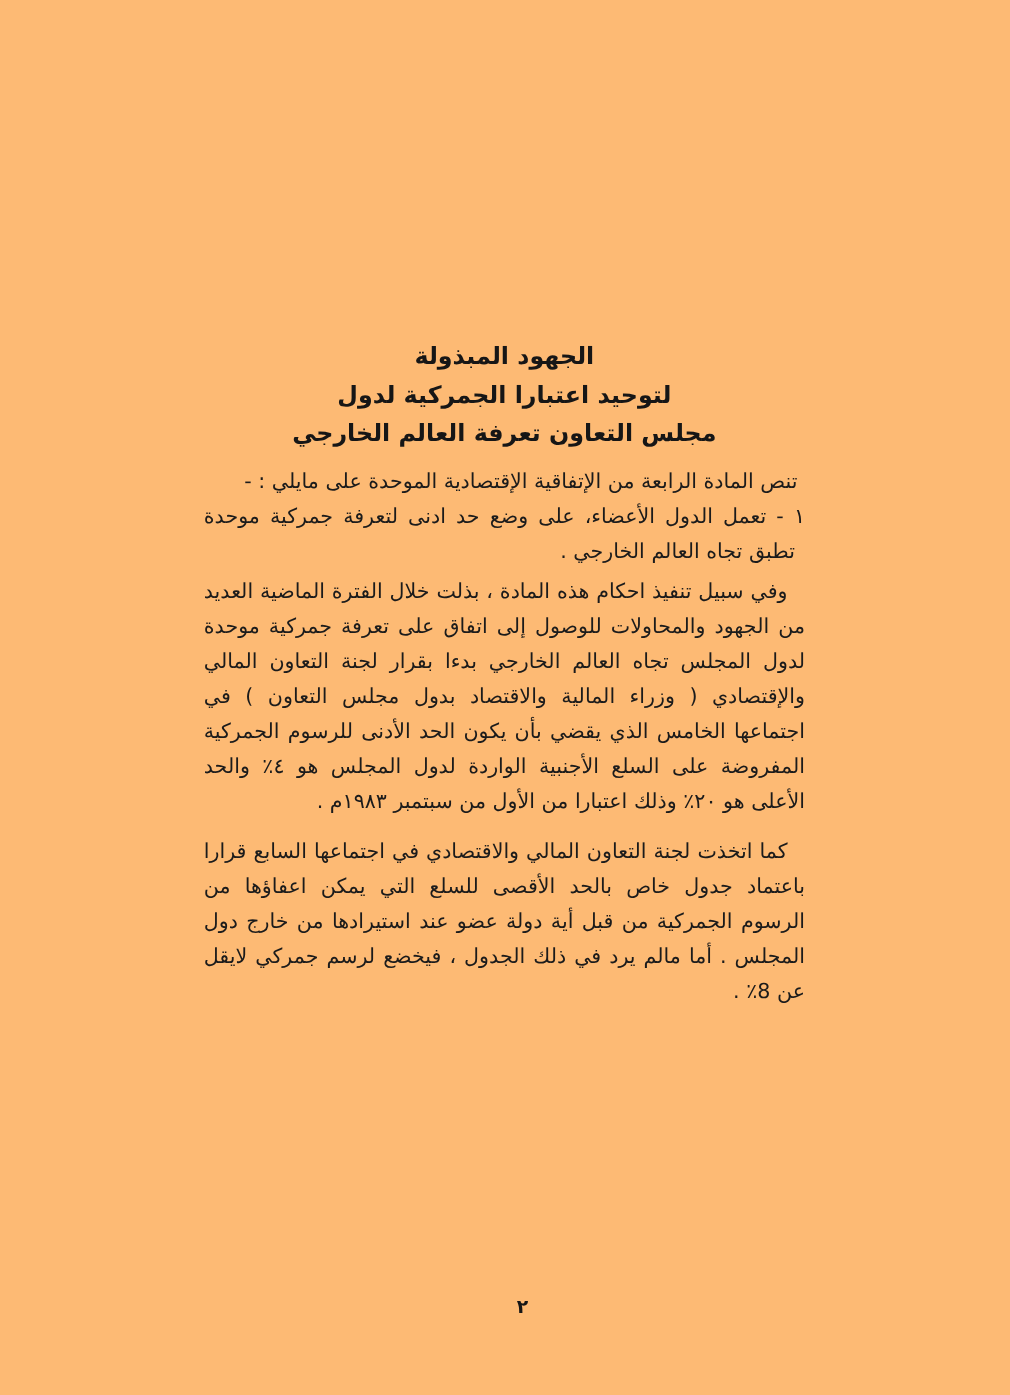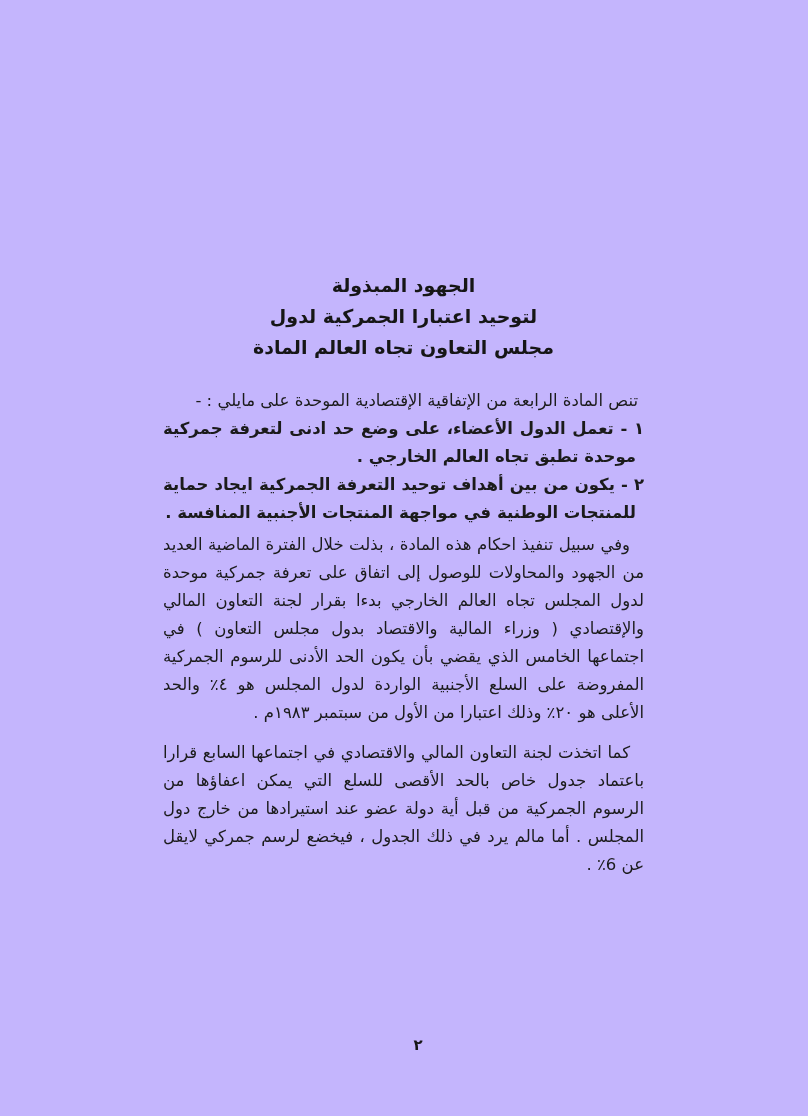--- a/index.html
+++ b/index.html
@@ -8,54 +8,53 @@
     width: 808px;
     height: 1116px;
     background: #ffffff;
     overflow: hidden;
     font-family: "DejaVu Sans", sans-serif;
   }
   .page {
     position: relative;
     width: 808px;
     height: 1116px;
-    background: #c4b5fd;
+    background: #fdba74;
     color: #1b1b1b;
   }
   .column {
     position: absolute;
     left: 163px;
     top: 270px;
     width: 481px;
     direction: rtl;
   }
   .title-block {
     text-align: center;
     font-weight: 700;
     font-size: 19px;
     line-height: 31px;
     color: #161616;
   }
   .content {
-    margin-top: 24px;
+    margin-top: 8px;
     font-size: 16.5px;
     line-height: 28px;
     text-align: justify;
   }
   .content p {
     margin: 0;
   }
   .intro {
     text-indent: 6px;
   }
   .item {
     margin-top: 2px;
     padding-right: 8px;
     text-indent: -8px;
-    font-weight: bold;
   }
   .item .num {
     white-space: nowrap;
   }
   .para-1 {
     margin-top: 4px !important;
     text-indent: 14px;
   }
   .para-2 {
     margin-top: 12px !important;
@@ -75,32 +74,31 @@
 </style>
 </head>
 <body>
 
 <div class="page">
   <div class="column">
 
     <header class="title-block">
       <div>الجهود المبذولة</div>
       <div>لتوحيد اعتبارا الجمركية لدول</div>
-      <div>مجلس التعاون تجاه العالم المادة</div>
+      <div>مجلس التعاون تعرفة العالم الخارجي</div>
     </header>
 
     <main class="content">
       <p class="intro">تنص المادة الرابعة من الإتفاقية الإقتصادية الموحدة على مايلي : -</p>
 
       <p class="item"><span class="num">١ -</span> <span>تعمل الدول الأعضاء، على وضع حد ادنى لتعرفة جمركية موحدة تطبق تجاه العالم الخارجي .</span></p>
 
-      <p class="item"><span class="num">٢ -</span> <span>يكون من بين أهداف توحيد التعرفة الجمركية ايجاد حماية للمنتجات الوطنية في مواجهة المنتجات الأجنبية المنافسة .</span></p>
 
 
       <p class="para-1">وفي سبيل تنفيذ احكام هذه المادة ، بذلت خلال الفترة الماضية العديد من الجهود والمحاولات للوصول إلى اتفاق على تعرفة جمركية موحدة لدول المجلس تجاه العالم الخارجي بدءا بقرار لجنة التعاون المالي والإقتصادي ( وزراء المالية والاقتصاد بدول مجلس التعاون ) في اجتماعها الخامس الذي يقضي بأن يكون الحد الأدنى للرسوم الجمركية المفروضة على السلع الأجنبية الواردة لدول المجلس هو ٤٪ والحد الأعلى هو ٢٠٪ وذلك اعتبارا من الأول من سبتمبر ١٩٨٣م .</p>
 
-      <p class="para-2">كما اتخذت لجنة التعاون المالي والاقتصادي في اجتماعها السابع قرارا باعتماد جدول خاص بالحد الأقصى للسلع التي يمكن اعفاؤها من الرسوم الجمركية من قبل أية دولة عضو عند استيرادها من خارج دول المجلس . أما مالم يرد في ذلك الجدول ، فيخضع لرسم جمركي لايقل عن 6٪ .</p>
+      <p class="para-2">كما اتخذت لجنة التعاون المالي والاقتصادي في اجتماعها السابع قرارا باعتماد جدول خاص بالحد الأقصى للسلع التي يمكن اعفاؤها من الرسوم الجمركية من قبل أية دولة عضو عند استيرادها من خارج دول المجلس . أما مالم يرد في ذلك الجدول ، فيخضع لرسم جمركي لايقل عن 8٪ .</p>
     </main>
 
   </div>
 
   <div class="page-number">٢</div>
 </div>
 
 </body></html>

